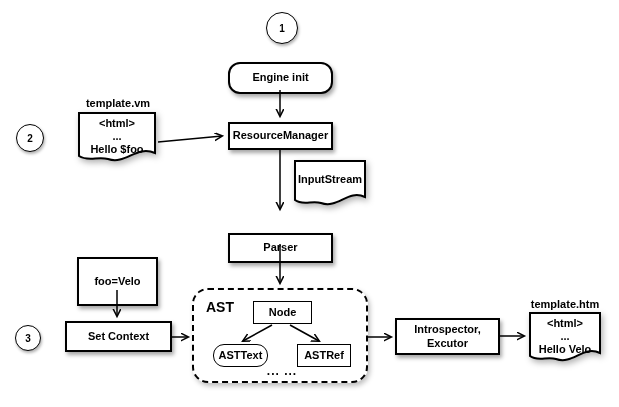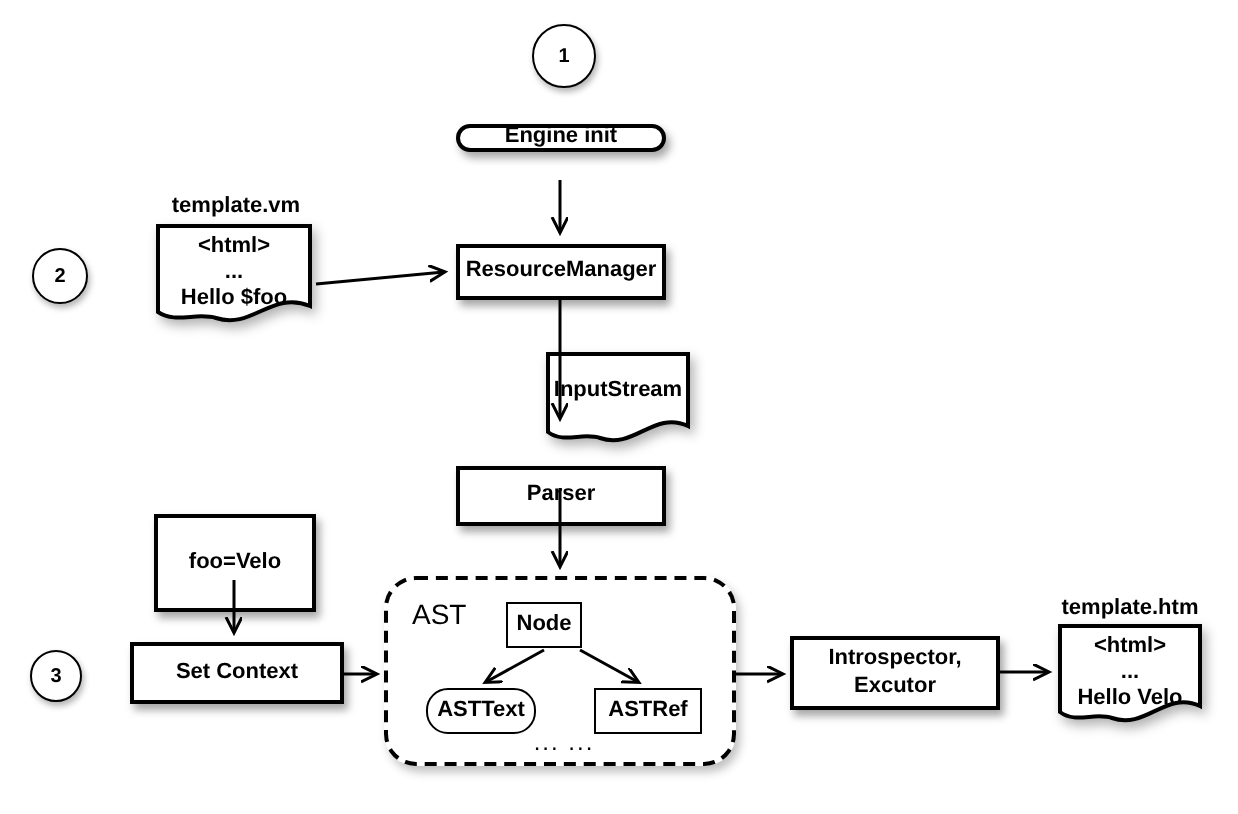--- a/index.html
+++ b/index.html
@@ -27,39 +27,39 @@
   }
   .doc { position:absolute; }
   .doc svg { display:block; filter:drop-shadow(2px 3px 3px rgba(0,0,0,0.3)); }
   .doc-text {
     position:absolute; left:0; right:0; text-align:center;
     font-weight:bold; font-size:11px; line-height:1.2;
   }
   .doc-title {
     position:absolute; text-align:center; font-weight:bold; font-size:11px;
   }
-  .float-label { position:absolute; font-weight:normal; }
+  .float-label { position:absolute; font-weight:bold; }
   .arrows { position:absolute; left:0; top:0; pointer-events:none; }
 </style>
 </head>
 <body>
 
 <div class="canvas">
 
   <div class="circle" style="left:266px; top:12px; width:32px; height:32px;">
     <span>1</span>
   </div>
   <div class="circle" style="left:16px; top:124px; width:28px; height:28px;">
     <span>2</span>
   </div>
   <div class="circle" style="left:15px; top:325px; width:26px; height:26px;">
     <span>3</span>
   </div>
 
-  <div class="box" style="left:228px; top:62px; width:105px; height:14px;border-radius:12px;">
+  <div class="box" style="left:228px; top:62px; width:105px; height:32px;border-radius:12px;">
     <span>Engine init</span>
   </div>
 
   <div class="box" style="left:228px; top:122px; width:105px; height:28px;">
     <span>ResourceManager</span>
   </div>
 
   <div class="box" style="left:228px; top:214px; width:105px; height:30px;margin-top:19px;">
     <span>Parser</span>
   </div>
@@ -73,21 +73,21 @@
     <span>Excutor</span>
   </div>
 
   <div class="box" style="left:65px; top:321px; width:107px; height:31px;">
     <span>Set Context</span>
   </div>
 
   <div class="dashed-box" style="left:192px; top:288px; width:176px; height:95px;"></div>
   <div class="float-label" style="left:206px; top:299px; font-size:14px;">AST</div>
 
-  <div class="box" style="left:253px; top:301px; width:38px; height:23px; border-width:1.5px; box-shadow:none;">
+  <div class="box" style="left:253px; top:301px; width:59px; height:23px; border-width:1.5px; box-shadow:none;">
     <span>Node</span>
   </div>
   <div class="box" style="left:213px; top:344px; width:55px; height:23px; border-width:1.5px; box-shadow:none;border-radius:11px;">
     <span>ASTText</span>
   </div>
   <div class="box" style="left:297px; top:344px; width:54px; height:23px; border-width:1.5px; box-shadow:none;text-align:center;">
     <span>ASTRef</span>
   </div>
   <div class="float-label" style="left:252px; top:364px; width:60px; text-align:center; font-size:12px; letter-spacing:1px;">... ...</div>
 
@@ -96,21 +96,21 @@
     <svg width="78" height="54" viewBox="0 0 78 54">
       <path d="M1,1 H77 V41 C58,33 48,53 30,47 C20,44 10,50 1,44 Z" fill="#ffffff" stroke="#000000" stroke-width="2"></path>
     </svg>
     <div class="doc-text" style="top:5px;">
       <span>&lt;html&gt;</span><br>
       <span>...</span><br>
       <span>Hello $foo</span>
     </div>
   </div>
 
-  <div class="doc" style="left:273px; top:160px;margin-top:16px;">
+  <div class="doc" style="left:294px; top:160px;">
     <svg width="72" height="50" viewBox="0 0 72 50">
       <path d="M1,1 H71 V37 C54,29 44,49 27,43 C18,40 9,46 1,40 Z" fill="#ffffff" stroke="#000000" stroke-width="2"></path>
     </svg>
     <div class="doc-text" style="top:13px;">
       <span>InputStream</span>
     </div>
   </div>
 
   <div class="doc-title" style="left:525px; top:298px; width:80px;">template.htm</div>
   <div class="doc" style="left:529px; top:312px;">

